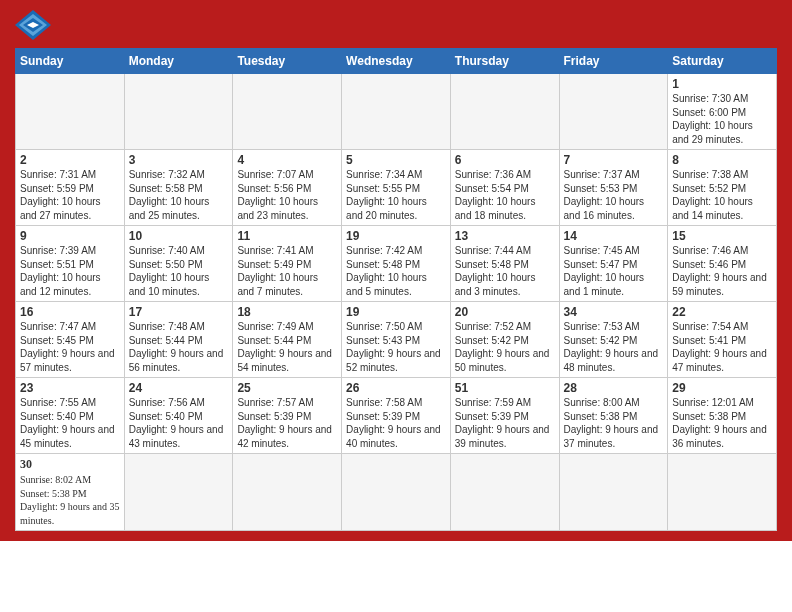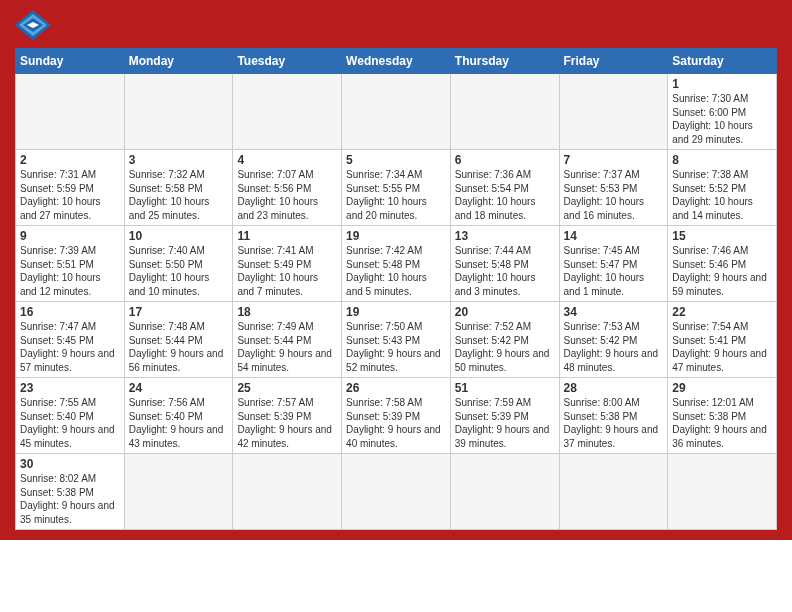--- a/index.html
+++ b/index.html
@@ -84,20 +84,21 @@
       display: block;
       margin-bottom: 1px;
     }
     .day-info {
       font-size: 10px;
       line-height: 1.35;
       color: #333;
     }
     .last-row td {
       height: 60px;
+      font-family: Liberation Serif, serif;
     }
   </style>
 </head>
 <body>
 
 <div class="page">
   <div class="header">
     <div class="logo">
       <svg class="logo-icon" viewBox="0 0 36 30" xmlns="http://www.w3.org/2000/svg">
         <polygon points="18,0 36,15 18,30 0,15" fill="#1a6bb5"></polygon>

